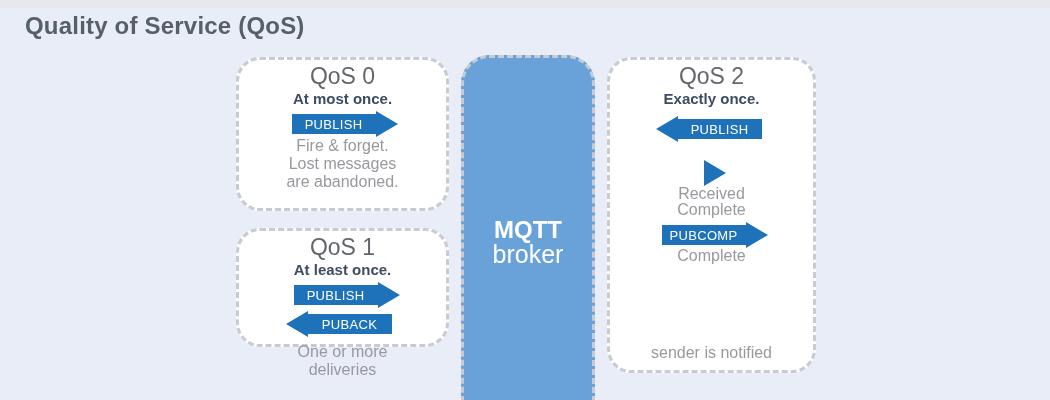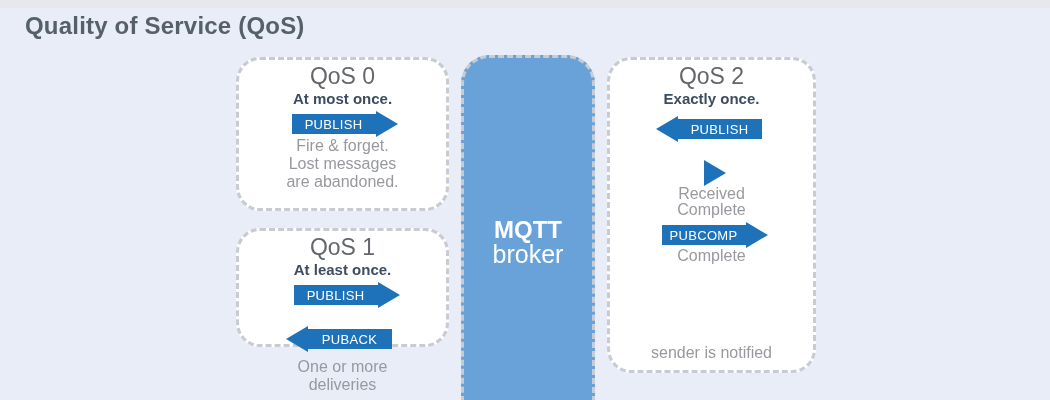--- a/index.html
+++ b/index.html
@@ -53,21 +53,21 @@
   .arrow.right .ahead { border-left: 22px solid var(--arrow, #1e72b9); }
   .arrow.left  .ahead { border-right: 22px solid var(--arrow, #1e72b9); }
 
   .note { font-size: 16px; color: var(--body_text, #97999e); line-height: 16px; text-align: center; }
   .desc { font-size: 16px; color: var(--body_text, #97999e); text-align: center; line-height: 18px; }
 
   #qos0 .arrow { margin-top: 3px; transform: translateX(2px); }
   #qos0 .desc  { margin-top: 0; }
 
   #qos1 .arrow.right { margin-top: 3px; transform: translateX(4px); }
-  #qos1 .arrow.left  { margin-top: 18px; transform: translateX(-4px); }
+  #qos1 .arrow.left  { margin-top: 3px; transform: translateX(-4px); }
   #qos1 .desc  { margin-top: 6px; }
 
   #qos2 .arrow.left  { transform: translateX(-3px); }
   #qos2 .arrow.right { transform: translateX(3px); }
   #qos2 .a1 { margin-top: 8px; }
   #qos2 .a2 { margin-top: 18px; }
   #qos2 .a3 { margin-top: 3px; }
   #qos2 .a4 { margin-top: 4px; }
   #qos2 .desc { margin-top: auto; margin-bottom: 8px; }
 </style>

